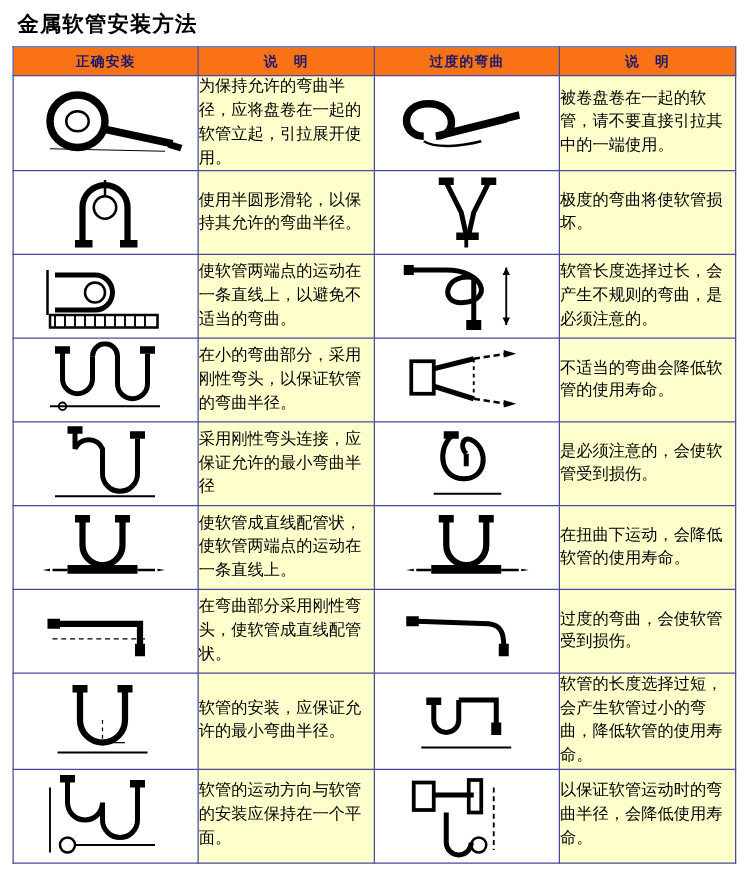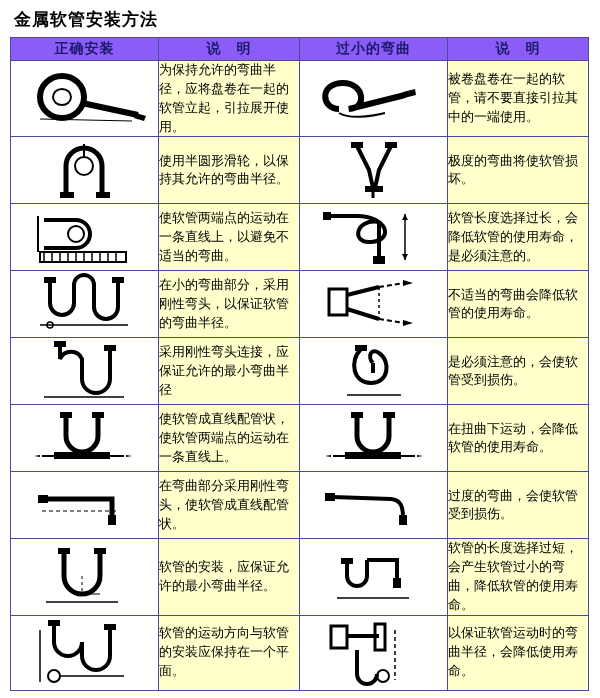--- a/index.html
+++ b/index.html
@@ -33,22 +33,22 @@
     width: 578px;
     table-layout: fixed;
     border: 1px solid #3a3a8c;
   }
   table.main td, table.main th {
     border: 1px solid #4a4a9c;
     padding: 0;
     vertical-align: middle;
   }
   thead th {
-    background: #8b5cf6;
-    font-size: 14px;
+    background: #f97316;
+    font-size: 11px;
     font-weight: bold;
     color: #1a1a6e;
     height: 22px;
     text-align: center;
     letter-spacing: 1px;
   }
   col.img-col { width: 148px; }
   col.txt-col { width: 141px; }
 
   td.img-cell {
@@ -80,21 +80,21 @@
     <colgroup>
       <col class="img-col">
         <col class="txt-col">
         <col class="img-col">
         <col class="txt-col">
     </colgroup>
     <thead>
       <tr>
         <th>正确安装</th>
         <th>说　明</th>
-        <th>过小的弯曲</th>
+        <th>过度的弯曲</th>
         <th>说　明</th>
       </tr>
     </thead>
     <tbody>
 
       <tr>
         <td class="img-cell">
           <svg class="fig" width="130" height="60" viewBox="0 0 130 60">
             <ellipse cx="42" cy="28" rx="22" ry="21" fill="none" stroke="#000" stroke-width="6"></ellipse>
             <ellipse cx="42" cy="28" rx="9" ry="8" fill="#fff" stroke="#000" stroke-width="2"></ellipse>
@@ -152,21 +152,21 @@
         <td class="img-cell">
           <svg class="fig" width="130" height="62" viewBox="0 0 130 62">
             <path d="M18 10 L48 10 C78 10 86 34 62 36 C42 38 46 12 70 16" fill="none" stroke="#000" stroke-width="4"></path>
             <path d="M70 16 L70 52" fill="none" stroke="#000" stroke-width="4"></path>
             <rect x="14" y="6" width="8" height="8" fill="#000"></rect>
             <rect x="64" y="50" width="12" height="8" fill="#000"></rect>
             <path d="M96 8 L96 54" stroke="#000" stroke-width="1.5"></path>
             <path d="M96 8 l-3 6 h6 z M96 54 l-3 -6 h6 z" fill="#000"></path>
           </svg>
         </td>
-        <td class="txt-cell">软管长度选择过长，会降低软管的使用寿命，是必须注意的。</td>
+        <td class="txt-cell">软管长度选择过长，会产生不规则的弯曲，是必须注意的。</td>
       </tr>
 
       <tr>
         <td class="img-cell">
           <svg class="fig" width="130" height="62" viewBox="0 0 130 62">
             <path d="M30 8 L30 30 A12 12 0 0 0 54 30 L54 12" fill="none" stroke="#000" stroke-width="4"></path>
             <path d="M54 12 A10 10 0 0 1 74 12 L74 34 A12 12 0 0 0 98 34 L98 10" fill="none" stroke="#000" stroke-width="4"></path>
             <rect x="24" y="4" width="12" height="6" fill="#000"></rect>
             <rect x="92" y="4" width="12" height="6" fill="#000"></rect>
             <path d="M20 52 L108 52" stroke="#000" stroke-width="1.5"></path>

